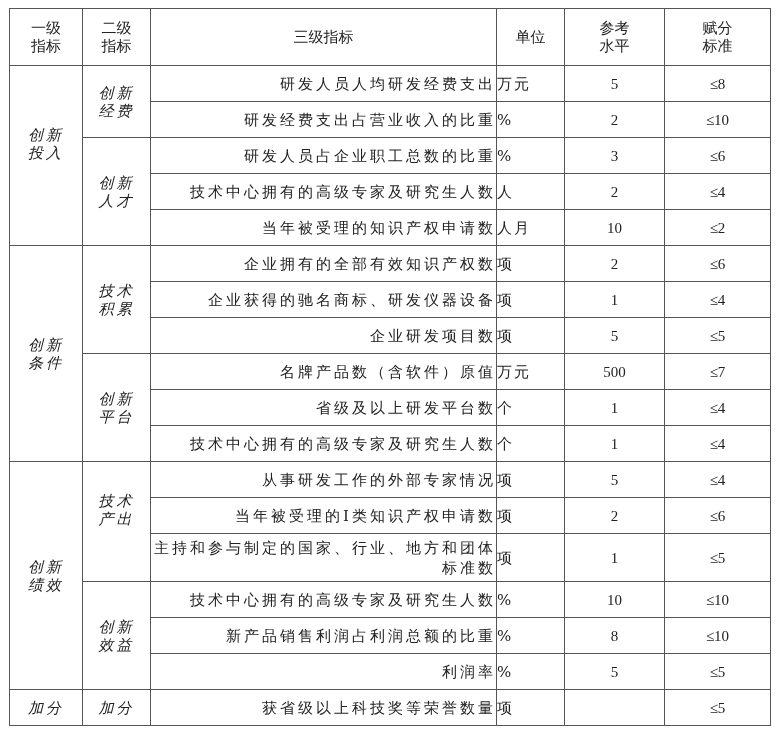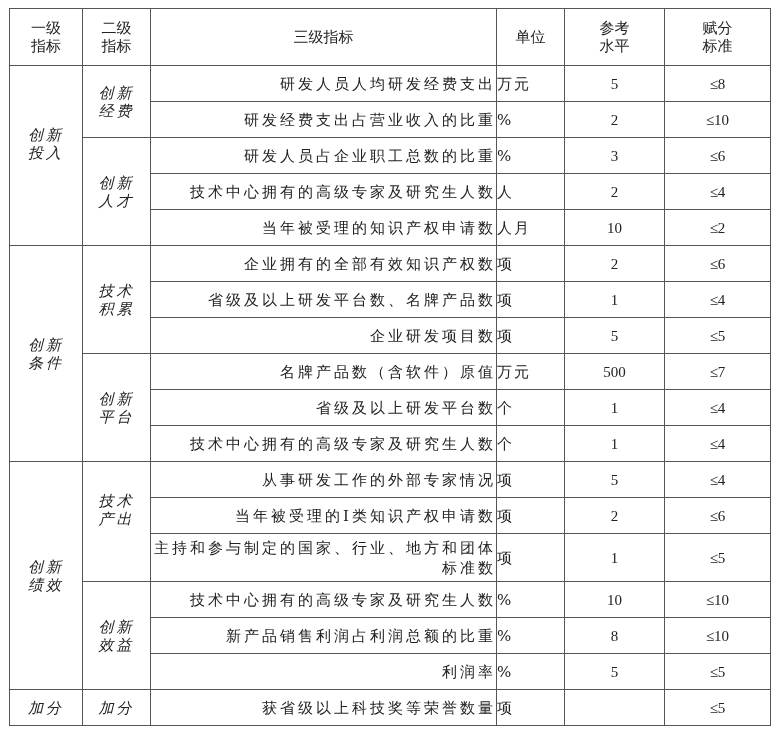--- a/index.html
+++ b/index.html
@@ -90,21 +90,21 @@
 
     <tr class="r">
       <td class="c1" rowspan="6"><span class="v-mid"><span>创新</span><br><span>条件</span></span></td>
       <td class="c2" rowspan="3"><span>技术</span><br><span>积累</span></td>
       <td class="c3">企业拥有的全部有效知识产权数</td>
       <td class="c4">项</td>
       <td class="c5">2</td>
       <td class="c6">≤6</td>
     </tr>
     <tr class="r">
-      <td class="c3">省级及以上研发平台数、名牌产品数</td>
+      <td class="c3">企业获得的驰名商标、研发仪器设备</td>
       <td class="c4">项</td>
       <td class="c5">1</td>
       <td class="c6">≤4</td>
     </tr>
     <tr class="r">
       <td class="c3">企业研发项目数</td>
       <td class="c4">项</td>
       <td class="c5">5</td>
       <td class="c6">≤5</td>
     </tr>

